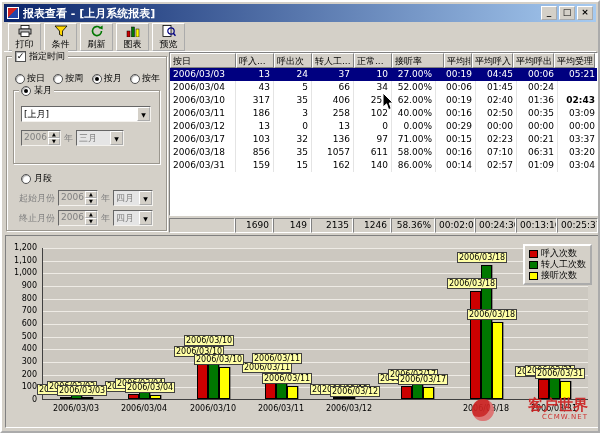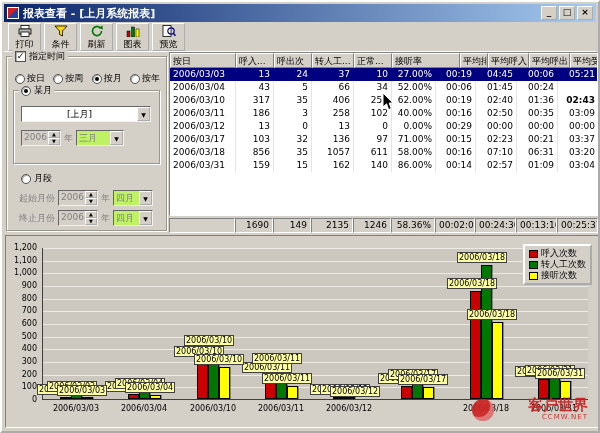--- a/index.html
+++ b/index.html
@@ -22,24 +22,24 @@
   .gb-inner{left:8px;top:40px;width:147px;height:74px;}
   .gb-caption{position:absolute;left:7px;top:0;display:flex;align-items:center;gap:3px;background:#d4d0c8;padding:0 3px;height:12px;z-index:2;}
   .radio-row{position:absolute;left:10px;top:22px;right:8px;display:flex;justify-content:space-between;z-index:2;}
   .radio-item{display:inline-flex;align-items:center;gap:2px;white-space:nowrap;}
   .radio{display:inline-block;width:10px;height:10px;border-radius:50%;background:#fff;border:1px solid #505050;box-shadow:inset 1px 1px 1px rgba(0,0,0,.35);position:relative;flex:none;}
   .radio.on::after{content:"";position:absolute;left:2px;top:2px;width:4px;height:4px;border-radius:50%;background:#000;}
   .checkbox{width:11px;height:11px;background:#fff;border:1px solid #505050;box-shadow:inset 1px 1px 1px rgba(0,0,0,.35);display:inline-flex;align-items:center;justify-content:center;font-size:9px;font-weight:bold;line-height:9px;flex:none;}
   .radio-caption{position:absolute;display:inline-flex;align-items:center;gap:3px;background:#d4d0c8;padding:0 2px;z-index:2;white-space:nowrap;}
   .ctl-row{position:absolute;display:flex;align-items:center;gap:3px;z-index:2;white-space:nowrap;}
   .combo{display:inline-flex;height:16px;background:#fff;border:1px solid;border-color:#666 #f4f2ee #f4f2ee #666;align-items:stretch;}
-  .combo.abs{position:absolute;text-align:center;}
+  .combo.abs{position:absolute;}
   .combo-value{flex:1;padding:1px 2px;font-size:9px;overflow:hidden;white-space:nowrap;}
   .combo-btn{width:13px;background:#d4d0c8;border:1px outset #fff;font-size:6px;display:flex;align-items:center;justify-content:center;flex:none;color:#000;}
-  .combo.disabled{background:#bef264;color:#808080;}
+  .combo.disabled{background:#e5e5e5;color:#808080;}
   .spin{display:inline-flex;height:16px;background:#fff;border:1px solid;border-color:#666 #f4f2ee #f4f2ee #666;}
   .spin-value{width:26px;padding:1px 2px;font-size:9px;}
   .spin-btns{display:flex;flex-direction:column;width:12px;}
   .spin-btn{flex:1;background:#d4d0c8;border:1px outset #fff;font-size:5px;line-height:5px;display:flex;align-items:center;justify-content:center;color:#000;}
   .spin.disabled{background:#d4d0c8;color:#808080;}
   .disabled-text{color:#808080;}
   .lbl{font-size:9px;}
   
   .grid{position:absolute;left:167px;top:50px;width:429px;height:164px;background:#fff;border:1px solid;border-color:#808080 #fff #fff #808080;overflow:hidden;}
   .grid-head{display:flex;}
@@ -214,21 +214,21 @@
     </div>
   </div>
 
   <div class="grid">
       <div class="grid-head">
         <div class="gh-cell" style="width: 66px;">按日</div>
         <div class="gh-cell" style="width: 38px;">呼入...</div>
         <div class="gh-cell" style="width: 38px;">呼出次</div>
         <div class="gh-cell" style="width: 42px;">转人工...</div>
         <div class="gh-cell" style="width: 38px;">正常...</div>
-        <div class="gh-cell" style="width: 68px;">接听率</div>
+        <div class="gh-cell" style="width: 52px;">接听率</div>
         <div class="gh-cell" style="width: 28px;">平均排...</div>
         <div class="gh-cell" style="width: 41px;">平均呼入</div>
         <div class="gh-cell" style="width: 41px;">平均呼出...</div>
         <div class="gh-cell" style="width: 41px;">平均受理</div>
       </div>
       <div class="grid-row selected">
         <div class="g-cell" style="width: 66px;">2006/03/03</div>
         <div class="g-cell num" style="width: 38px;">13</div>
         <div class="g-cell num" style="width: 38px;">24</div>
         <div class="g-cell num" style="width: 42px;">37</div>

